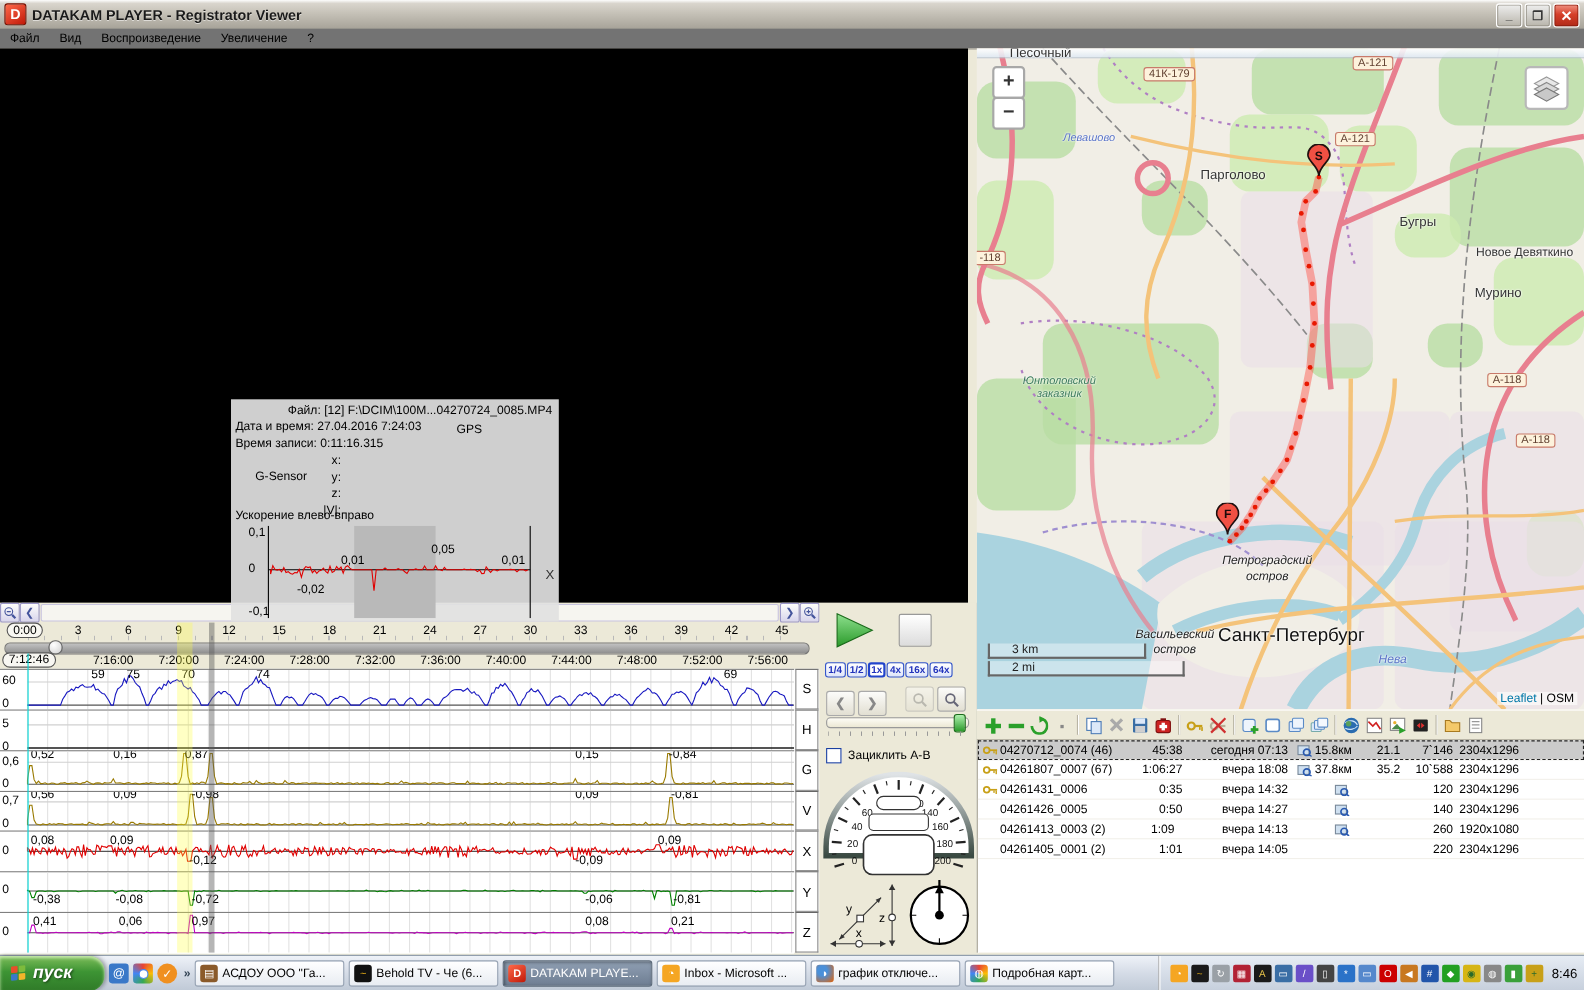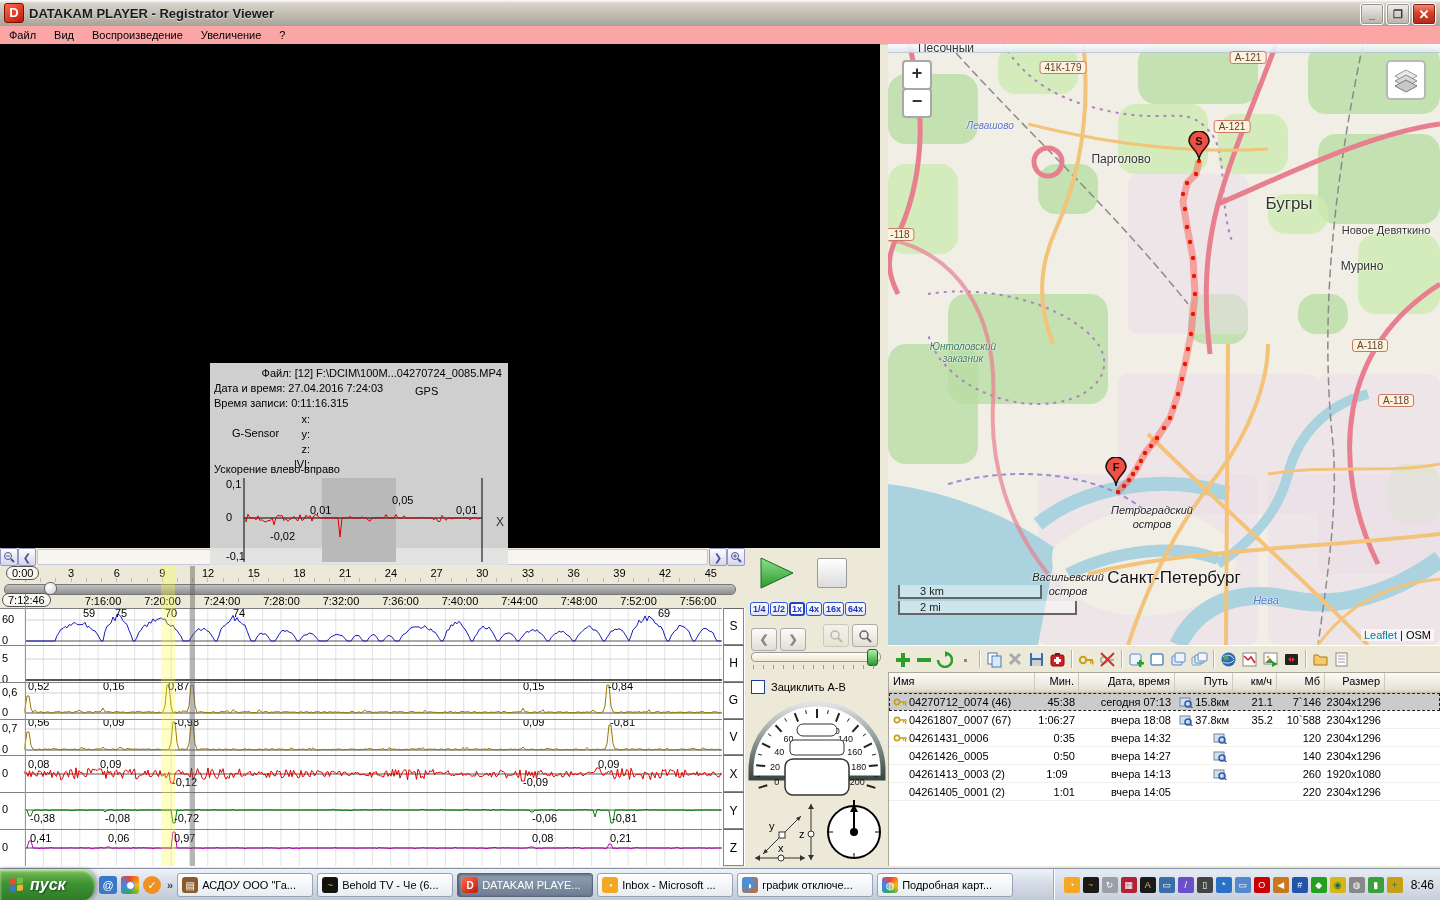--- a/index.html
+++ b/index.html
@@ -7,21 +7,21 @@
   body{width:1440px;height:900px;overflow:hidden;font-family:"Liberation Sans",sans-serif;background:#ece9d8;position:relative;font-size:11px;color:#000;}
   .abs{position:absolute;}
   
   #titlebar{left:0;top:0;width:1440px;height:26px;background:linear-gradient(180deg,#fdfdfd 0%,#d9d5cd 12%,#c6c2b8 45%,#a7a399 100%);display:flex;align-items:center;border-bottom:1px solid #8a887e;}
   #app-icon{width:18px;height:18px;margin:0 5px 0 4px;background:linear-gradient(145deg,#ff6a4a,#c01808);border:1px solid #7a1000;border-radius:3px;color:#fff;font-weight:bold;font-size:13px;text-align:center;line-height:17px;}
   #title-text{font-weight:bold;font-size:13px;color:#1a1a1a;text-shadow:0 1px 0 #ffffff88;}
   .winbtn{width:22px;height:20px;margin-left:2px;border:1px solid #fff;border-radius:3px;background:linear-gradient(180deg,#efefef,#b8b4aa);display:flex;align-items:center;justify-content:center;font-weight:bold;font-size:11px;color:#333;box-shadow:inset 0 0 0 1px #9a968c;}
   #btn-close{background:linear-gradient(180deg,#f09586,#d6402a 45%,#b02a18);color:#fff;font-size:13px;box-shadow:inset 0 0 0 1px #8c1f10;}
   #winbtns{position:absolute;right:4px;top:3px;display:flex;}
   
-  #menubar{left:0;top:26px;width:1440px;height:18px;background:#fca5a5;border-bottom:1px solid #d4d0c0;display:flex;align-items:center;}
+  #menubar{left:0;top:26px;width:1440px;height:18px;background:#737373;border-bottom:1px solid #d4d0c0;display:flex;align-items:center;}
   .menu-item{padding:1px 9px;cursor:default;}
   
   #video{left:0;top:44px;width:880px;height:504px;background:#000;}
   
   #overlay{left:210px;top:363px;width:298px;height:202px;background:rgba(225,225,225,0.92);color:#000;z-index:5;}
   .ov-row{position:absolute;white-space:nowrap;}
   #ov-graph{position:absolute;left:14px;top:115px;width:272px;height:84px;}
   .ov-ytick{position:absolute;left:2px;}
   .ov-ptlab{position:absolute;font-size:11px;}
   #ov-close{position:absolute;right:4px;top:152px;font-size:12px;color:#333;cursor:pointer;}
@@ -726,21 +726,21 @@
   <div id="map-labels">
       <div class="badge" style="left: 360px; top: 7px;">А-121</div>
       <div class="badge" style="left: 344px; top: 76px;">А-121</div>
       <div class="badge" style="left: 175px; top: 17px;">41К-179</div>
       <div class="badge" style="left: 12px; top: 184px;">-118</div>
       <div class="badge" style="left: 482px; top: 295px;">А-118</div>
       <div class="badge" style="left: 508px; top: 350px;">А-118</div>
       <div class="map-label" style="left: 58px; top: -3px; font-size: 12px; color: rgb(51, 51, 51);">Песочный</div>
       <div class="map-label" style="left: 102px; top: 76px; font-size: 10px; color: rgb(90, 116, 200); font-style: italic;">Левашово</div>
       <div class="map-label" style="left: 233px; top: 108px; font-size: 12px; color: rgb(51, 51, 51);">Парголово</div>
-      <div class="map-label" style="left: 401px; top: 150px; font-size: 17px; color: rgb(51, 51, 51);">Бугры</div>
+      <div class="map-label" style="left: 401px; top: 150px; font-size: 12px; color: rgb(51, 51, 51);">Бугры</div>
       <div class="map-label" style="left: 498px; top: 180px; font-size: 11px; color: rgb(51, 51, 51);">Новое Девяткино</div>
       <div class="map-label" style="left: 474px; top: 215px; font-size: 12px; color: rgb(51, 51, 51);">Мурино</div>
       <div class="map-label" style="left: 75px; top: 297px; font-size: 10px; color: rgb(58, 122, 90); font-style: italic;">Юнтоловский</div>
       <div class="map-label" style="left: 75px; top: 309px; font-size: 10px; color: rgb(58, 122, 90); font-style: italic;">заказник</div>
       <div class="map-label" style="left: 264px; top: 460px; font-size: 11px; color: rgb(34, 34, 34); font-style: italic;">Петроградский</div>
       <div class="map-label" style="left: 264px; top: 474px; font-size: 11px; color: rgb(34, 34, 34); font-style: italic;">остров</div>
       <div class="map-label" style="left: 180px; top: 527px; font-size: 11px; color: rgb(34, 34, 34); font-style: italic;">Васильевский</div>
       <div class="map-label" style="left: 180px; top: 541px; font-size: 11px; color: rgb(34, 34, 34); font-style: italic;">остров</div>
       <div class="map-label" style="left: 286px; top: 524px; font-size: 17px; color: rgb(17, 17, 17);">Санкт-Петербург</div>
       <div class="map-label" style="left: 378px; top: 550px; font-size: 11px; color: rgb(90, 116, 200); font-style: italic;">Нева</div>
@@ -893,29 +893,20 @@
       <svg width="17" height="17">
         <rect x="3" y="2" width="11" height="13" fill="#fff" stroke="#888"></rect>
         <line x1="5" y1="5" x2="12" y2="5" stroke="#999"></line>
         <line x1="5" y1="8" x2="12" y2="8" stroke="#999"></line>
         <line x1="5" y1="11" x2="12" y2="11" stroke="#999"></line>
       </svg>
     </span>
   </div>
 
 <div id="filetable" class="abs">
-  <div id="ft-header">
-      <span class="ft-h" style="width: 146px; text-align: left;">Имя</span>
-      <span class="ft-h" style="width: 44px; text-align: right;">Мин.</span>
-      <span class="ft-h" style="width: 96px; text-align: right;">Дата, время</span>
-      <span class="ft-h" style="width: 58px; text-align: right;">Путь</span>
-      <span class="ft-h" style="width: 44px; text-align: right;">км/ч</span>
-      <span class="ft-h" style="width: 48px; text-align: right;">Мб</span>
-      <span class="ft-h" style="width: 60px; text-align: right;">Размер</span>
-    </div>
   <div id="ft-body">
       <div class="ft-row selected">
         <span class="ft-c" style="width: 146px; justify-content: flex-start;">
           <svg width="14" height="12" style="flex:none;margin-right:2px">
             <circle cx="4" cy="6" r="2.6" fill="none" stroke="#c8a018" stroke-width="1.6"></circle>
             <rect x="6.5" y="5.2" width="7" height="1.6" fill="#c8a018"></rect>
             <rect x="10" y="6.8" width="1.3" height="2" fill="#c8a018"></rect>
             <rect x="12" y="6.8" width="1.3" height="3" fill="#c8a018"></rect>
           </svg>
           <span>04270712_0074 (46)</span>

